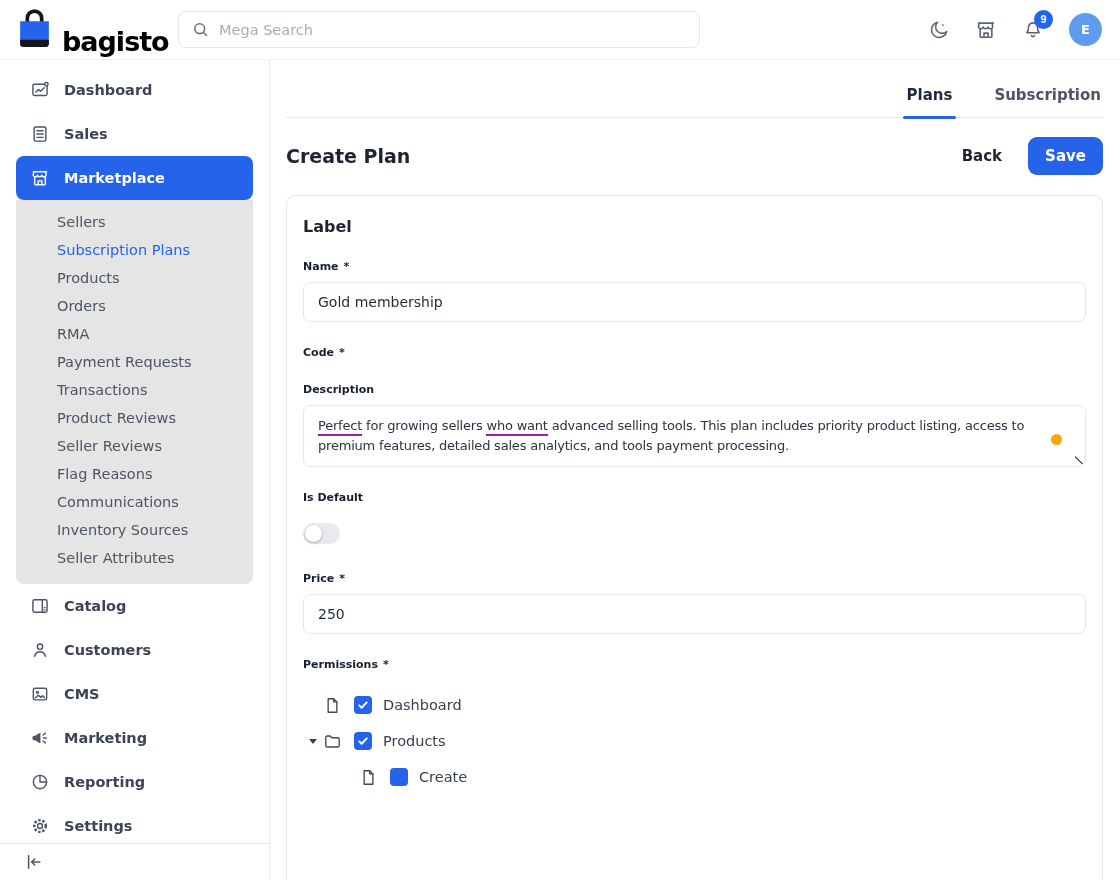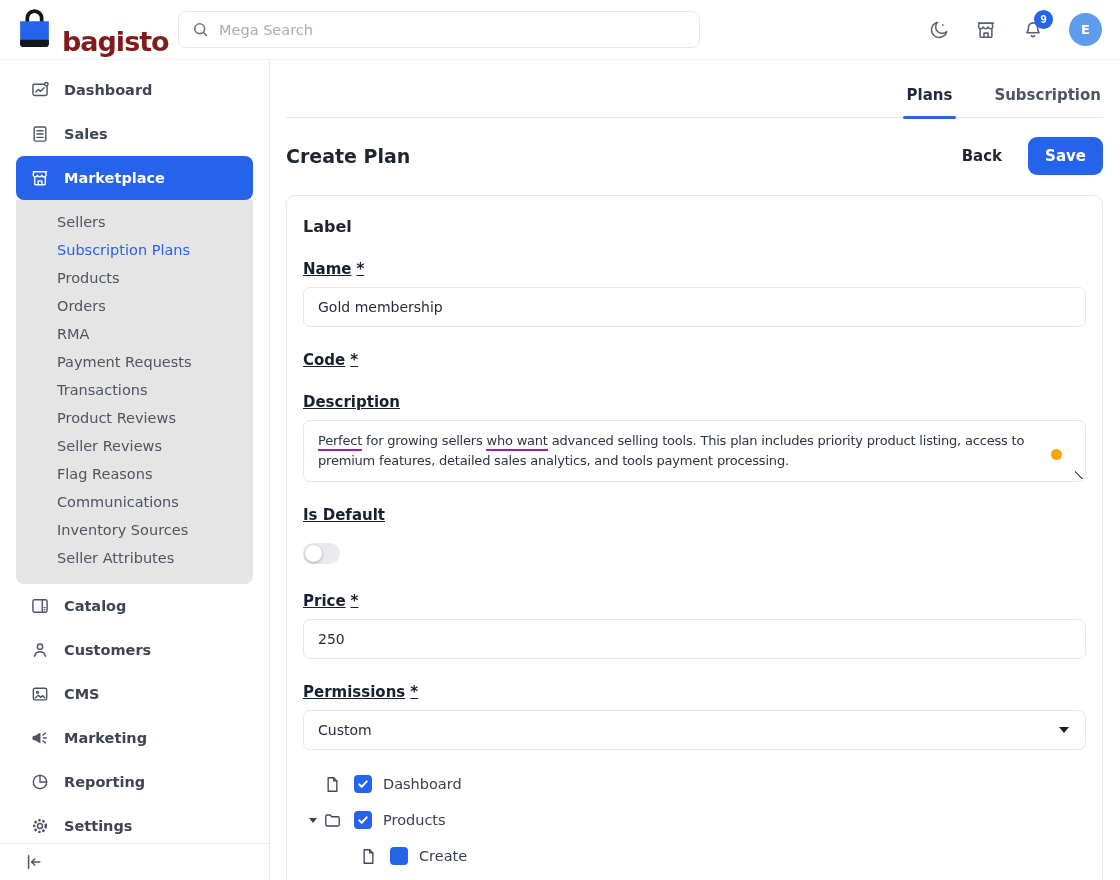--- a/index.html
+++ b/index.html
@@ -5,21 +5,21 @@
   * { margin:0; padding:0; box-sizing:border-box; }
   html,body { width:1120px; height:880px; overflow:hidden; background:#fff;
     font-family:"DejaVu Sans","Liberation Sans",sans-serif; color:#374151; }
   svg { display:block; }
   .app { width:1120px; height:880px; display:flex; flex-direction:column; }
 
   
   .topbar { height:60px; flex:0 0 60px; display:flex; align-items:center;
     padding:0 18px 0 16px; border-bottom:1px solid #f0f1f3; background:#fff; }
   .logo { display:flex; align-items:center; gap:9px; width:162px; }
-  .brand-text { font-size:27px; font-weight:800; color:#7f1d1d; letter-spacing:-1px;margin-top:23px; }
+  .brand-text { font-size:27px; font-weight:800; color:#000000; letter-spacing:-1px;margin-top:23px; }
   .search { position:relative; width:522px; }
   .search input { width:100%; height:37px; border:1px solid #e5e7eb; border-radius:8px;
     padding:0 12px 0 40px; font-size:14.5px; color:#374151; outline:none;
     font-family:inherit; background:#fff; }
   .search input::placeholder { color:#a6adb8; }
   .search .mag { position:absolute; left:13px; top:9px; color:#6b7280; }
   .header-actions { margin-left:auto; display:flex; align-items:center; gap:25px; }
   .icon-btn { color:#596273; cursor:pointer; background:none; border:none; padding:0; }
   .bell-wrap { position:relative; }
   .badge { position:absolute; top:-9px; right:-9px; min-width:19px; height:19px;
@@ -62,22 +62,22 @@
   .page-title { font-size:19px; font-weight:700; color:#1e2430; }
   .head-actions { display:flex; align-items:center; gap:26px; }
   .back-btn { font-size:15px; font-weight:600; color:#1e2430; background:none; border:none;
     cursor:pointer; font-family:inherit; }
   .save-btn { background:#2563eb; color:#fff; font-size:15px; font-weight:600;
     padding:10px 17px; border-radius:9px; border:none; cursor:pointer; font-family:inherit; }
 
   .card { margin-top:19px; border:1px solid #e5e7eb; border-radius:9px;
     padding:4px 16px 20px; background:#fff; height:760px; }
   .section-title { font-size:16px; font-weight:700; color:#1e2430; margin-top:17px; }
-  .field-label { display:flex; gap:5px; margin:24px 0 9px; font-size:15px;
-    font-weight:600; color:#16202e;text-decoration:underline; }
+  .field-label { display:flex; gap:5px; margin:24px 0 9px; font-size:11px;
+    font-weight:600; color:#16202e; }
   .req { color:#16202e; }
   .text-input { width:100%; height:40px; border:1px solid #e5e7eb; border-radius:7px;
     padding:0 14px; font-size:14px; color:#1f2937; background:#fff; outline:none;
     font-family:inherit; }
   .desc-box { position:relative; border:1px solid #e5e7eb; border-radius:7px;
     padding:10px 60px 10px 14px; min-height:61px; }
   .desc-line { white-space:nowrap; overflow:hidden; font-size:13px; letter-spacing:-0.2px;
     line-height:20px; color:#2b3443; }
   .spell { border-bottom:2px solid #a21caf; padding-bottom:1px; }
   .grammar-dot { position:absolute; right:23px; top:28px; width:11px; height:11px;
@@ -353,24 +353,20 @@
           <span>Price</span>
           <span class="req">*</span>
         </div>
         <input class="text-input" type="text" value="250" style="">
 
         
         <div class="field-label">
           <span>Permissions</span>
           <span class="req">*</span>
         </div>
-        <div class="select-box">
-          <span>Custom</span>
-          <span class="caret-down"></span>
-        </div>
 
         
         <div class="tree">
 
           <div class="tree-row">
             <span class="caret-slot"></span>
             <span class="tree-icon">
               <svg width="19" height="19" viewBox="0 0 24 24" fill="none" stroke="currentColor" stroke-width="1.7" stroke-linecap="round" stroke-linejoin="round">
                 <path d="M6.5 3.5h7l4 4v13h-11z"></path>
                   <path d="M13.5 3.5v4h4"></path>

